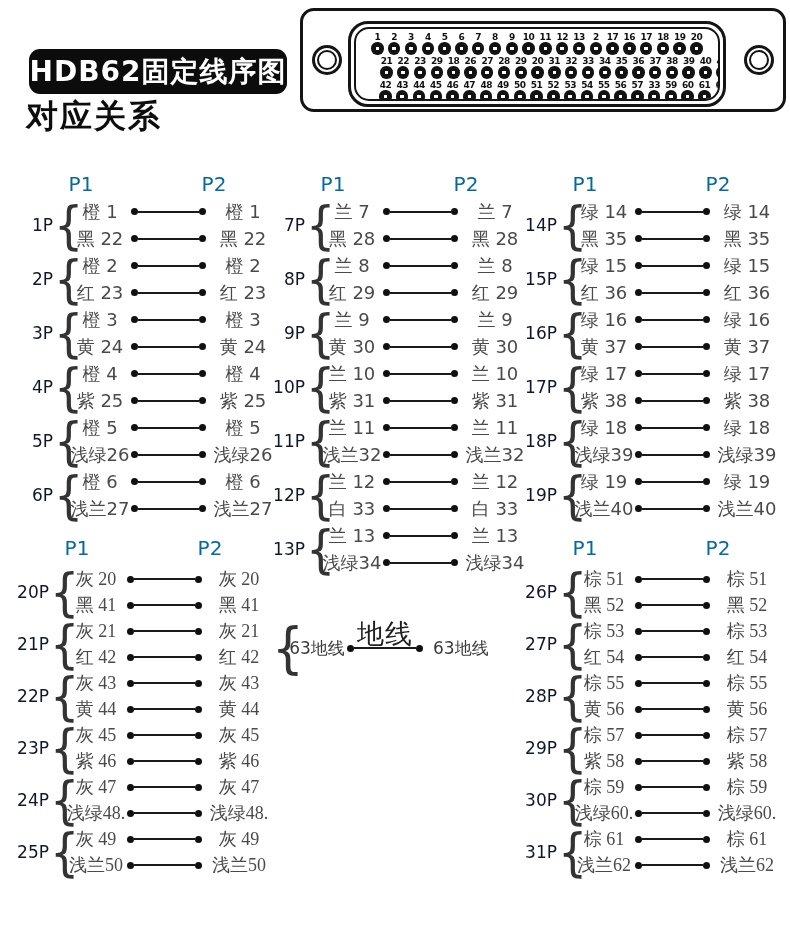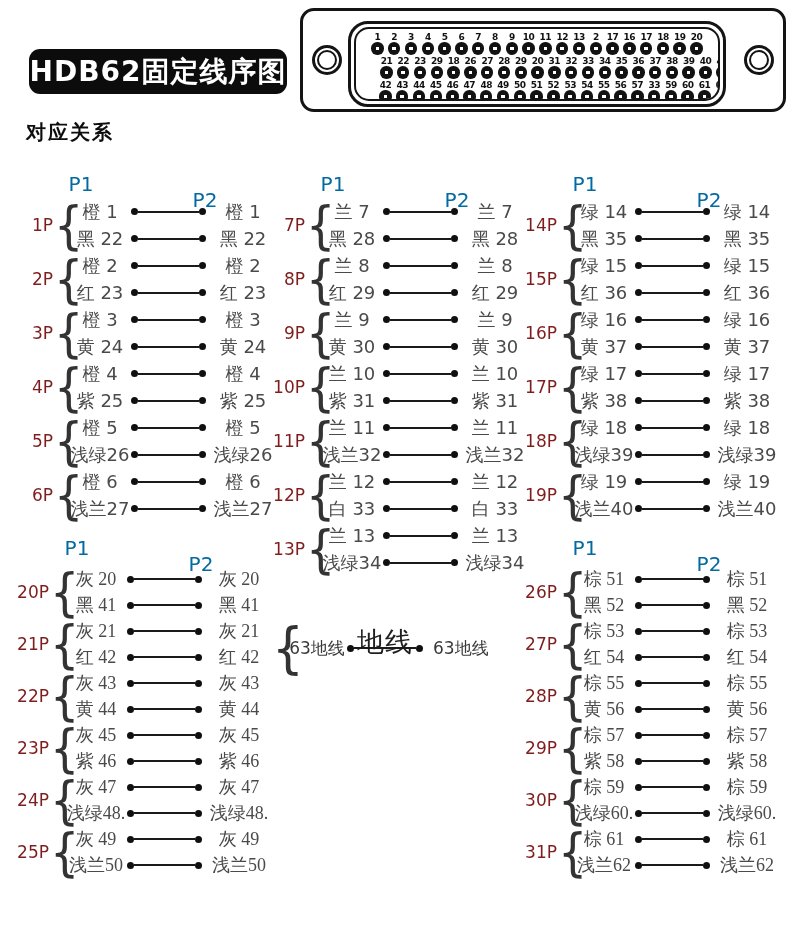--- a/index.html
+++ b/index.html
@@ -12,22 +12,22 @@
 
   
   .badge {
     position:absolute; left:29px; top:49px; width:258px; height:45px;
     background:#0c0c0c; border-radius:11px;
     display:flex; align-items:center; justify-content:center;
   }
   .badge span { color:#ffffff; font-size:28px; font-weight:bold; letter-spacing:1px; white-space:nowrap; }
 
   .section-title {
-    position:absolute; left:26px; top:119px;
-    font-size:20px; font-weight:bold; color:#0d0d0d; letter-spacing:2px;text-align:right;
+    position:absolute; left:26px; top:95px;
+    font-size:32px; font-weight:bold; color:#0d0d0d; letter-spacing:2px;text-align:right;
   }
 
   
   .connector {
     position:absolute; left:300px; top:8px; width:486px; height:104px;
     border:3px solid #141414; border-radius:14px; background:#fff;
   }
   .hole {
     position:absolute; top:50%; transform:translateY(-50%);
     width:30px; height:30px; border:3px solid #141414; border-radius:50%;
@@ -67,45 +67,45 @@
   .c-bl { left:16px;  top:536px; }
   .c-br { left:524px; top:536px; }
 
   .col-header { position:relative; height:26px; }
   .c-bl .col-header, .c-br .col-header { height:30px; }
   .col-header .h {
     position:absolute; top:0; transform:translateX(-50%);
     font-size:20px; color:#0369a1; white-space:nowrap;
   }
   .col-header .p1 { left:61px; }
-  .col-header .p2 { left:185px;margin-top:16px; }
+  .col-header .p2 { left:194px; }
 
   .group { display:flex; align-items:center; }
   .glabel {
     width:34px; flex:0 0 34px; text-align:right; padding-right:1px;
-    font-size:17px; color:#7f1d1d; white-space:nowrap;
+    font-size:17px; color:#0f172a; white-space:nowrap;
   }
   .brace {
     width:15px; flex:0 0 15px; text-align:center;
     font-size:46px; line-height:1; color:#333;
     transform:scaleY(1.12); font-weight:400; user-select:none;
   }
   .rows { display:flex; flex-direction:column; }
   .wire-row { display:flex; align-items:center; height:27px; }
   .c-bl .wire-row, .c-br .wire-row { height:26px;font-family:Liberation Serif, serif; }
   .wl { width:62px; flex:0 0 62px; text-align:center; font-size:18px; color:#4a4a4a; white-space:nowrap; }
   .wr { width:74px; flex:0 0 74px; text-align:center; font-size:18px; color:#4a4a4a; white-space:nowrap; }
   .zone { width:75px; flex:0 0 75px; display:flex; align-items:center; }
   .dot { width:7px; height:7px; flex:0 0 7px; border-radius:50%; background:#101010; }
   .wireline { flex:1; height:2px; background:#1a1a1a; }
 
   
   .ground { position:absolute; left:272px; top:598px; width:230px; }
   .gtitle {
-    position:absolute; left:85px; top:26px;
+    position:absolute; left:85px; top:18px;
     font-size:27px; color:#1f1f1f; letter-spacing:1px; white-space:nowrap;
   }
   .grow { position:absolute; left:0; top:37px; height:26px; display:flex; align-items:center; }
   .grow .brace { font-size:50px; }
   .gl { width:60px; flex:0 0 60px; text-align:center; font-size:17px; color:#3a3a3a; white-space:nowrap; }
   .gzone { width:76px; flex:0 0 76px; display:flex; align-items:center; }
   .gr { margin-left:10px; font-size:17px; color:#3a3a3a; white-space:nowrap; }
 </style>
 </head>
 <body>

